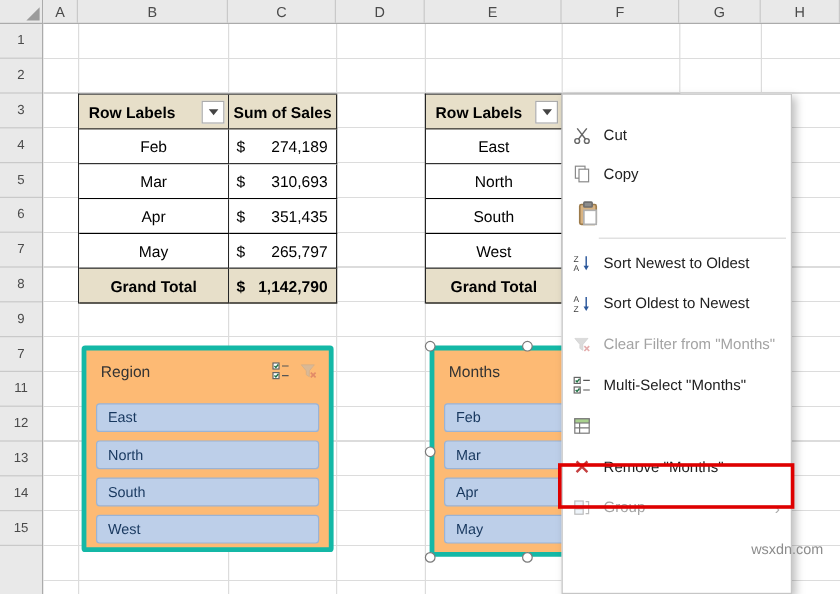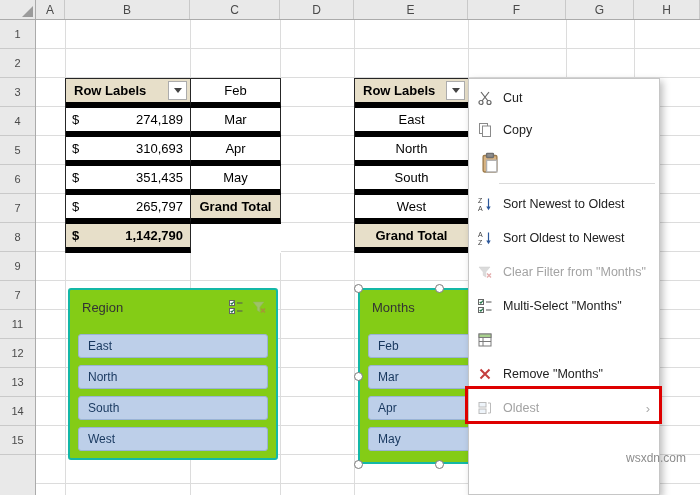--- a/index.html
+++ b/index.html
@@ -17,47 +17,47 @@
   .selall{position:absolute;left:0;top:0;width:36px;height:20px;background:#E9E9E9;
           border-right:1px solid #ABABAB;border-bottom:1px solid #ABABAB;box-sizing:border-box;}
   .selall .tri{position:absolute;right:2px;bottom:2px;width:0;height:0;
           border-left:11px solid transparent;border-bottom:11px solid #9B9B9B;}
   .gridarea{position:absolute;left:36px;top:20px;width:664px;height:475px;
             background-image:repeating-linear-gradient(to bottom,transparent 0 28px,#DCDCDC 28px 29px);}
   .vline{position:absolute;top:0;bottom:0;width:1px;background:#DCDCDC;}
   
   .pivot{position:absolute;display:grid;grid-auto-rows:29px;border-top:1px solid #262626;
          border-left:1px solid #262626;background:#fff;font-size:13px;}
-  .pc{box-sizing:border-box;border-right:1px solid #262626;border-bottom:6px solid #000000;
+  .pc{box-sizing:border-box;border-right:1px solid #262626;border-bottom:1px solid #000000;
       display:flex;align-items:center;justify-content:center;background:#fff;}
   .pc.tan{background:#E7DFC9;}
   .pc.b{font-weight:700;}
   .pc.hdrflex{justify-content:flex-start;padding:0 3px 0 8px;}
   .pc.acct{justify-content:space-between;padding:0 7px 0 6px;}
   .ddbtn{width:17px;height:17px;margin-left:auto;background:#fff;border:1px solid #ACACAC;
          display:flex;align-items:center;justify-content:center;flex:none;}
   .ddbtn .car{width:0;height:0;border-left:4px solid transparent;border-right:4px solid transparent;
          border-top:5px solid #444;}
   
-  .slicer{position:absolute;background:#84cc16;border:2px solid #14b8a6;border-radius:3px;box-sizing:border-box;}
+  .slicer{position:absolute;background:#fdba74;border:4px solid #14b8a6;border-radius:3px;box-sizing:border-box;}
   .slicer-head{display:flex;align-items:center;padding:8px 8px 0 12px;}
   .slicer-title{font-size:13px;color:#333;}
   .slicer-tools{margin-left:auto;display:flex;gap:5px;}
   .sic{width:18px;height:18px;display:flex;align-items:center;justify-content:center;}
   .dim{opacity:.5;}
   .slicer-items{position:absolute;left:8px;right:8px;top:44px;}
   .slicer-btn{height:24px;box-sizing:border-box;margin-bottom:7px;background:#BDCFE9;
               border:1px solid #9AB3D5;border-radius:3px;display:flex;align-items:center;
               padding-left:9px;font-size:12px;color:#17375E;}
   .handle{position:absolute;width:7px;height:7px;border:1px solid #7A7A7A;background:#fff;
           border-radius:50%;z-index:6;}
   
   .menu{position:absolute;left:468px;top:78px;width:192px;height:417px;background:#fff;
         border:1px solid #C6C6C6;box-shadow:3px 3px 7px rgba(0,0,0,.25);box-sizing:border-box;
-        padding-top:3px;z-index:5;font-size:12.5px;color:#212121;}
+        padding-top:18px;z-index:5;font-size:12.5px;color:#212121;}
   .mi{height:34px;display:flex;align-items:center;}
   .mi.h32{height:32px;}
   .mic{width:18px;height:18px;margin:0 9px 0 7px;flex:none;display:flex;align-items:center;justify-content:center;}
   .mi.dis{color:#A3A3A3;}
   .mi .chev{margin-left:auto;margin-right:9px;color:#ABABAB;font-size:13px;}
   .pasterow{height:34px;display:flex;align-items:center;padding-left:10px;}
   .msep{height:1px;background:#DADADA;margin:3px 4px 3px 30px;}
   .redbox{position:absolute;left:465px;top:386px;width:197px;height:38px;border:3px solid #DE0000;
           box-sizing:border-box;z-index:8;}
   .watermark{position:absolute;left:626px;top:451px;font-size:12px;color:#8C8C8C;z-index:9;}
@@ -110,20 +110,21 @@
     <div class="vline" style="left:598px"></div>
   </div>
 
   <div class="pivot" style="left:65px;top:78px;grid-template-columns:125px 90px;">
     <div class="pc tan b hdrflex">
       <span>Row Labels</span>
       <span class="ddbtn">
           <span class="car"></span>
         </span>
     </div>
+    <div class="pc tan b">Sum of Sales</div>
 
     <div class="pc">Feb</div>
     <div class="pc acct">
       <span>$</span>
       <span>274,189</span>
     </div>
     <div class="pc">Mar</div>
     <div class="pc acct">
       <span>$</span>
       <span>310,693</span>
@@ -326,21 +327,21 @@
       <span>Remove "Months"</span>
     </div>
     <div class="mi dis">
       <span class="mic dim">
         <svg width="16" height="16" viewBox="0 0 16 16">
             <rect x="2" y="2.5" width="7" height="4.5" fill="#DEEBF7" stroke="#7A7A7A"></rect>
             <rect x="2" y="9" width="7" height="4.5" fill="#DEEBF7" stroke="#7A7A7A"></rect>
             <path d="M11 3h2.5v10H11" fill="none" stroke="#7A7A7A"></path>
           </svg>
       </span>
-      <span>Oldest</span>
+      <span>Group</span>
       <span class="chev">›</span>
     </div>
   </div>
 
   <div class="redbox"></div>
 
   <div class="watermark">wsxdn.com</div>
 
 </div>
 

